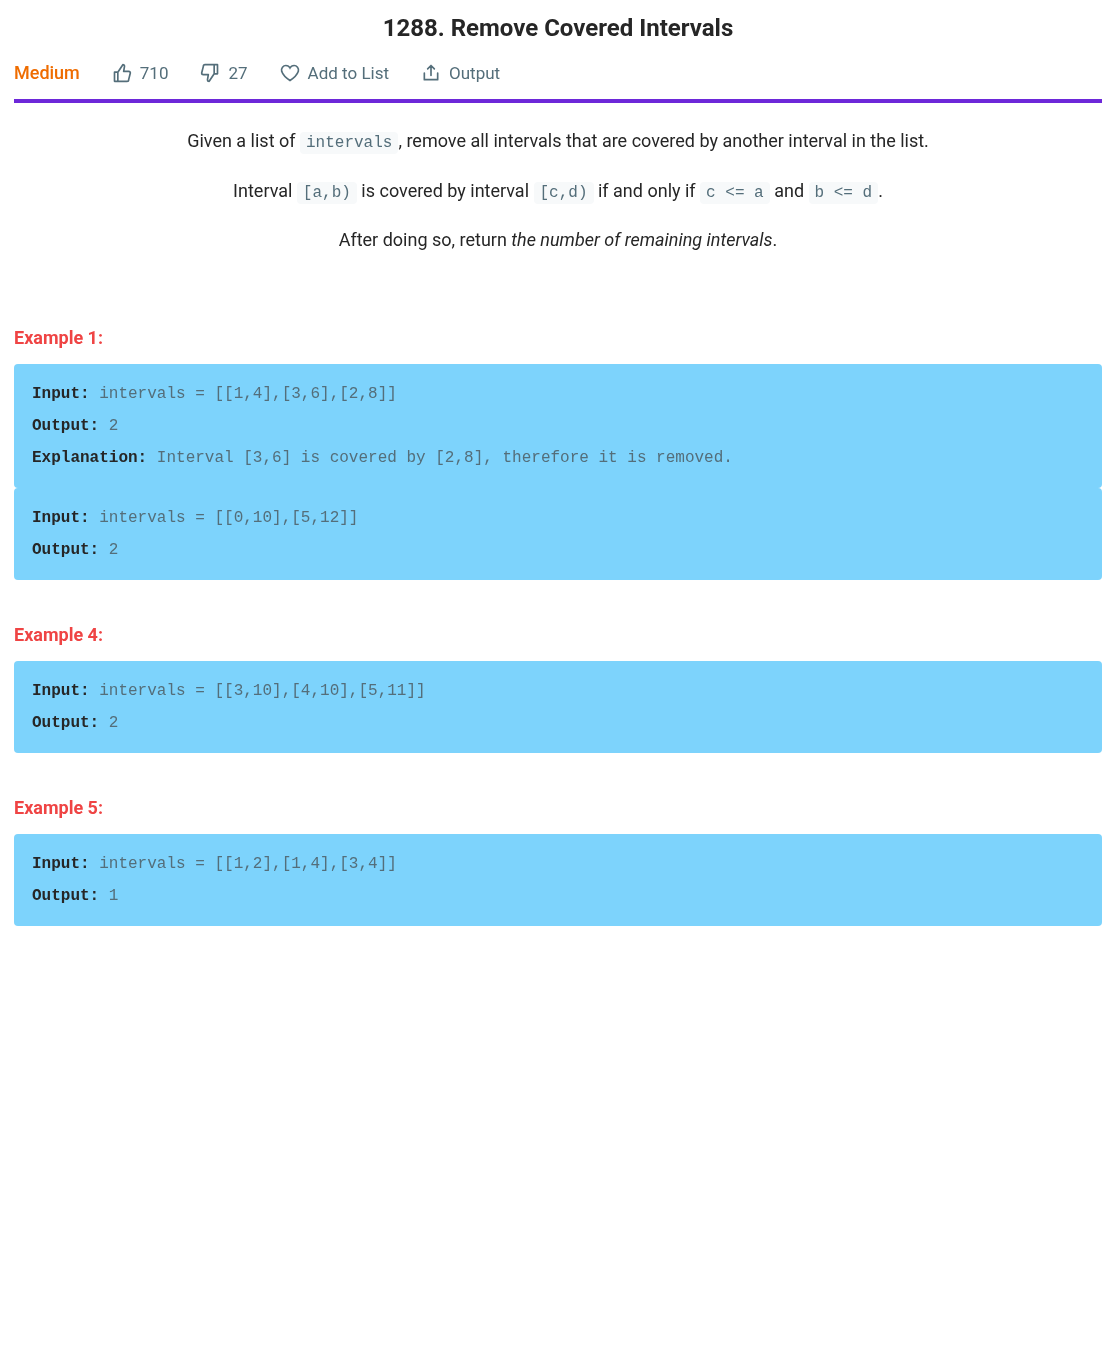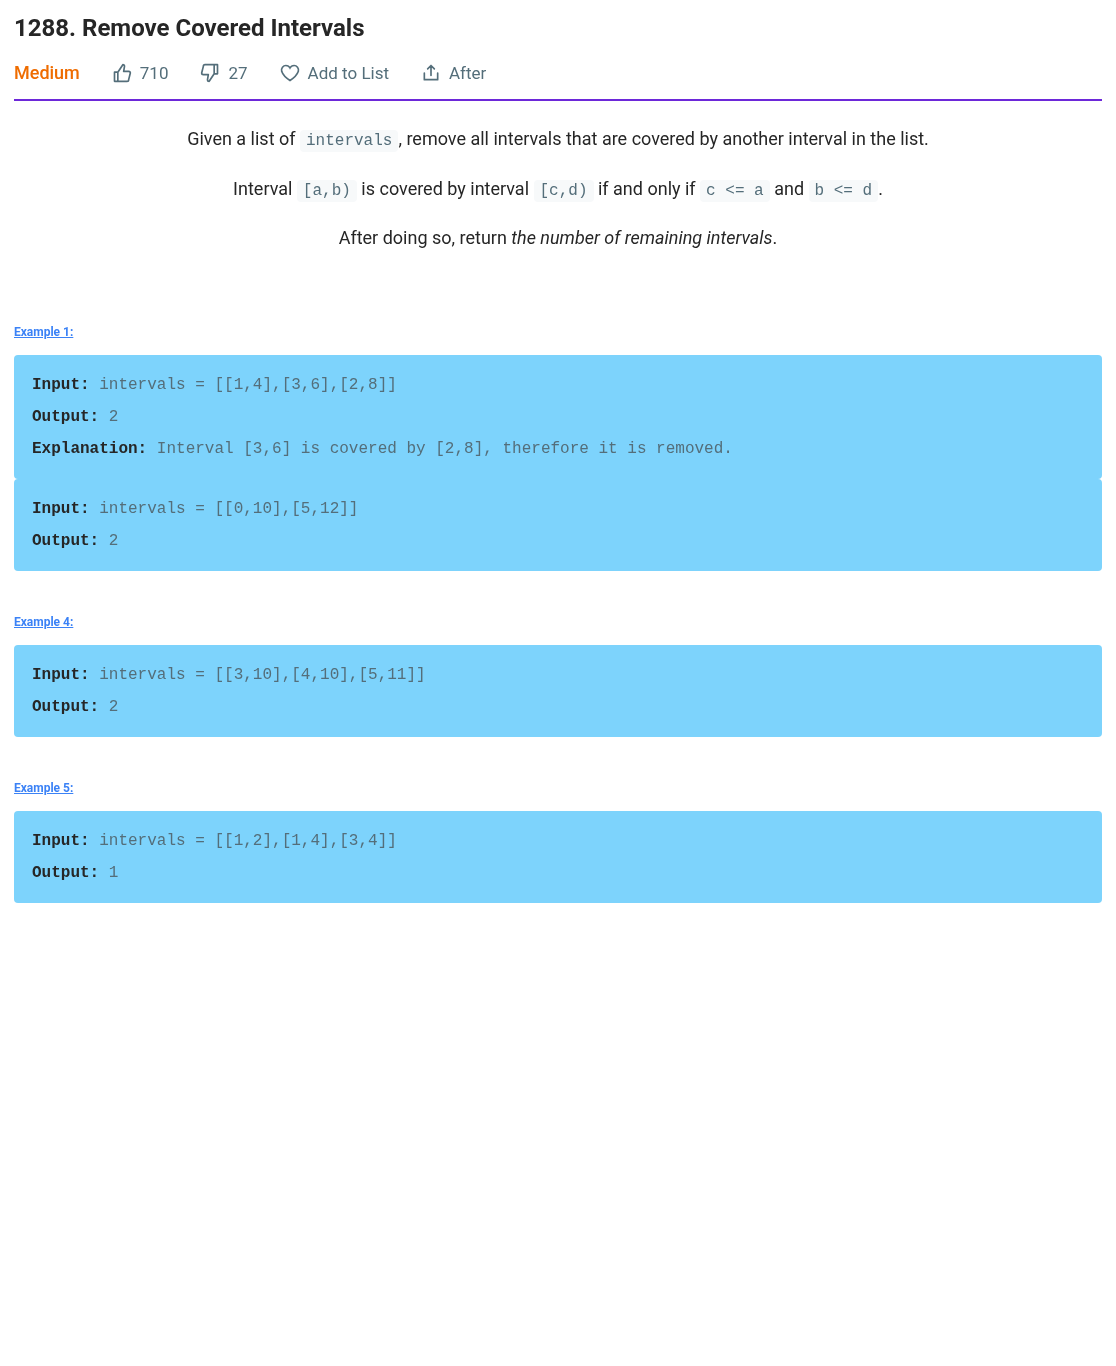--- a/index.html
+++ b/index.html
@@ -13,27 +13,28 @@
       color: #262626;
       padding: 14px 14px 14px 14px;
       width: 1116px;
       font-size: 14px;
     }
     .title {
       font-size: 24px;
       font-weight: 700;
       color: #262626;
       margin-bottom: 20px;
+      text-align: center;
     }
     .meta-row {
       display: flex;
       align-items: center;
       gap: 32px;
       padding-bottom: 16px;
-      border-bottom: 2px solid #6d28d9;
+      border-bottom: 4px solid #6d28d9;
       margin-bottom: 24px;
     }
     .difficulty {
       color: #ef6c00;
       font-size: 18px;
       font-weight: 500;
     }
     .meta-item {
       display: flex;
       align-items: center;
@@ -63,26 +64,25 @@
       background: #f7f9fa;
       color: #546e7a;
       padding: 2px 6px;
       border-radius: 4px;
       font-size: 16px;
     }
     .description em {
       font-style: italic;
     }
     .example-title {
-      font-size: 12px;
+      font-size: 18px;
       font-weight: 700;
-      color: #3b82f6;
+      color: #ef4444;
       margin-top: 44px;
       margin-bottom: 16px;
-      text-decoration: underline;
     }
     .example-title:first-of-type {
       margin-top: 72px;
     }
     .example-block {
       background: #7dd3fc;
       padding: 14px 18px;
       border-radius: 4px;
       font-family: "SFMono-Regular", Consolas, "Liberation Mono", Menlo, Courier, monospace;
       font-size: 16px;
@@ -124,21 +124,21 @@
     <svg viewBox="0 0 24 24">
       <path d="M12 21s-8-5-10-11c-1-4 2-7 5-7 2 0 4 1 5 3 1-2 3-3 5-3 3 0 6 3 5 7-2 6-10 11-10 11z"></path>
     </svg>
     <span>Add to List</span>
   </span>
 
   <span class="meta-item">
     <svg viewBox="0 0 24 24">
       <path d="M4 12v8h16v-8 M12 3v12 M8 7l4-4 4 4" stroke-linecap="round" stroke-linejoin="round"></path>
     </svg>
-    <span>After</span>
+    <span>Output</span>
   </span>
 </div>
 
 <div class="description">
   <p>
     <span>Given a list of </span><code>intervals</code><span>, remove all intervals that are covered by another interval in the list.</span>
   </p>
   <p>
     <span>Interval </span><code>[a,b)</code><span> is covered by interval </span><code>[c,d)</code><span> if and only if </span><code>c &lt;= a</code><span> and </span><code>b &lt;= d</code><span>.</span>
   </p>

